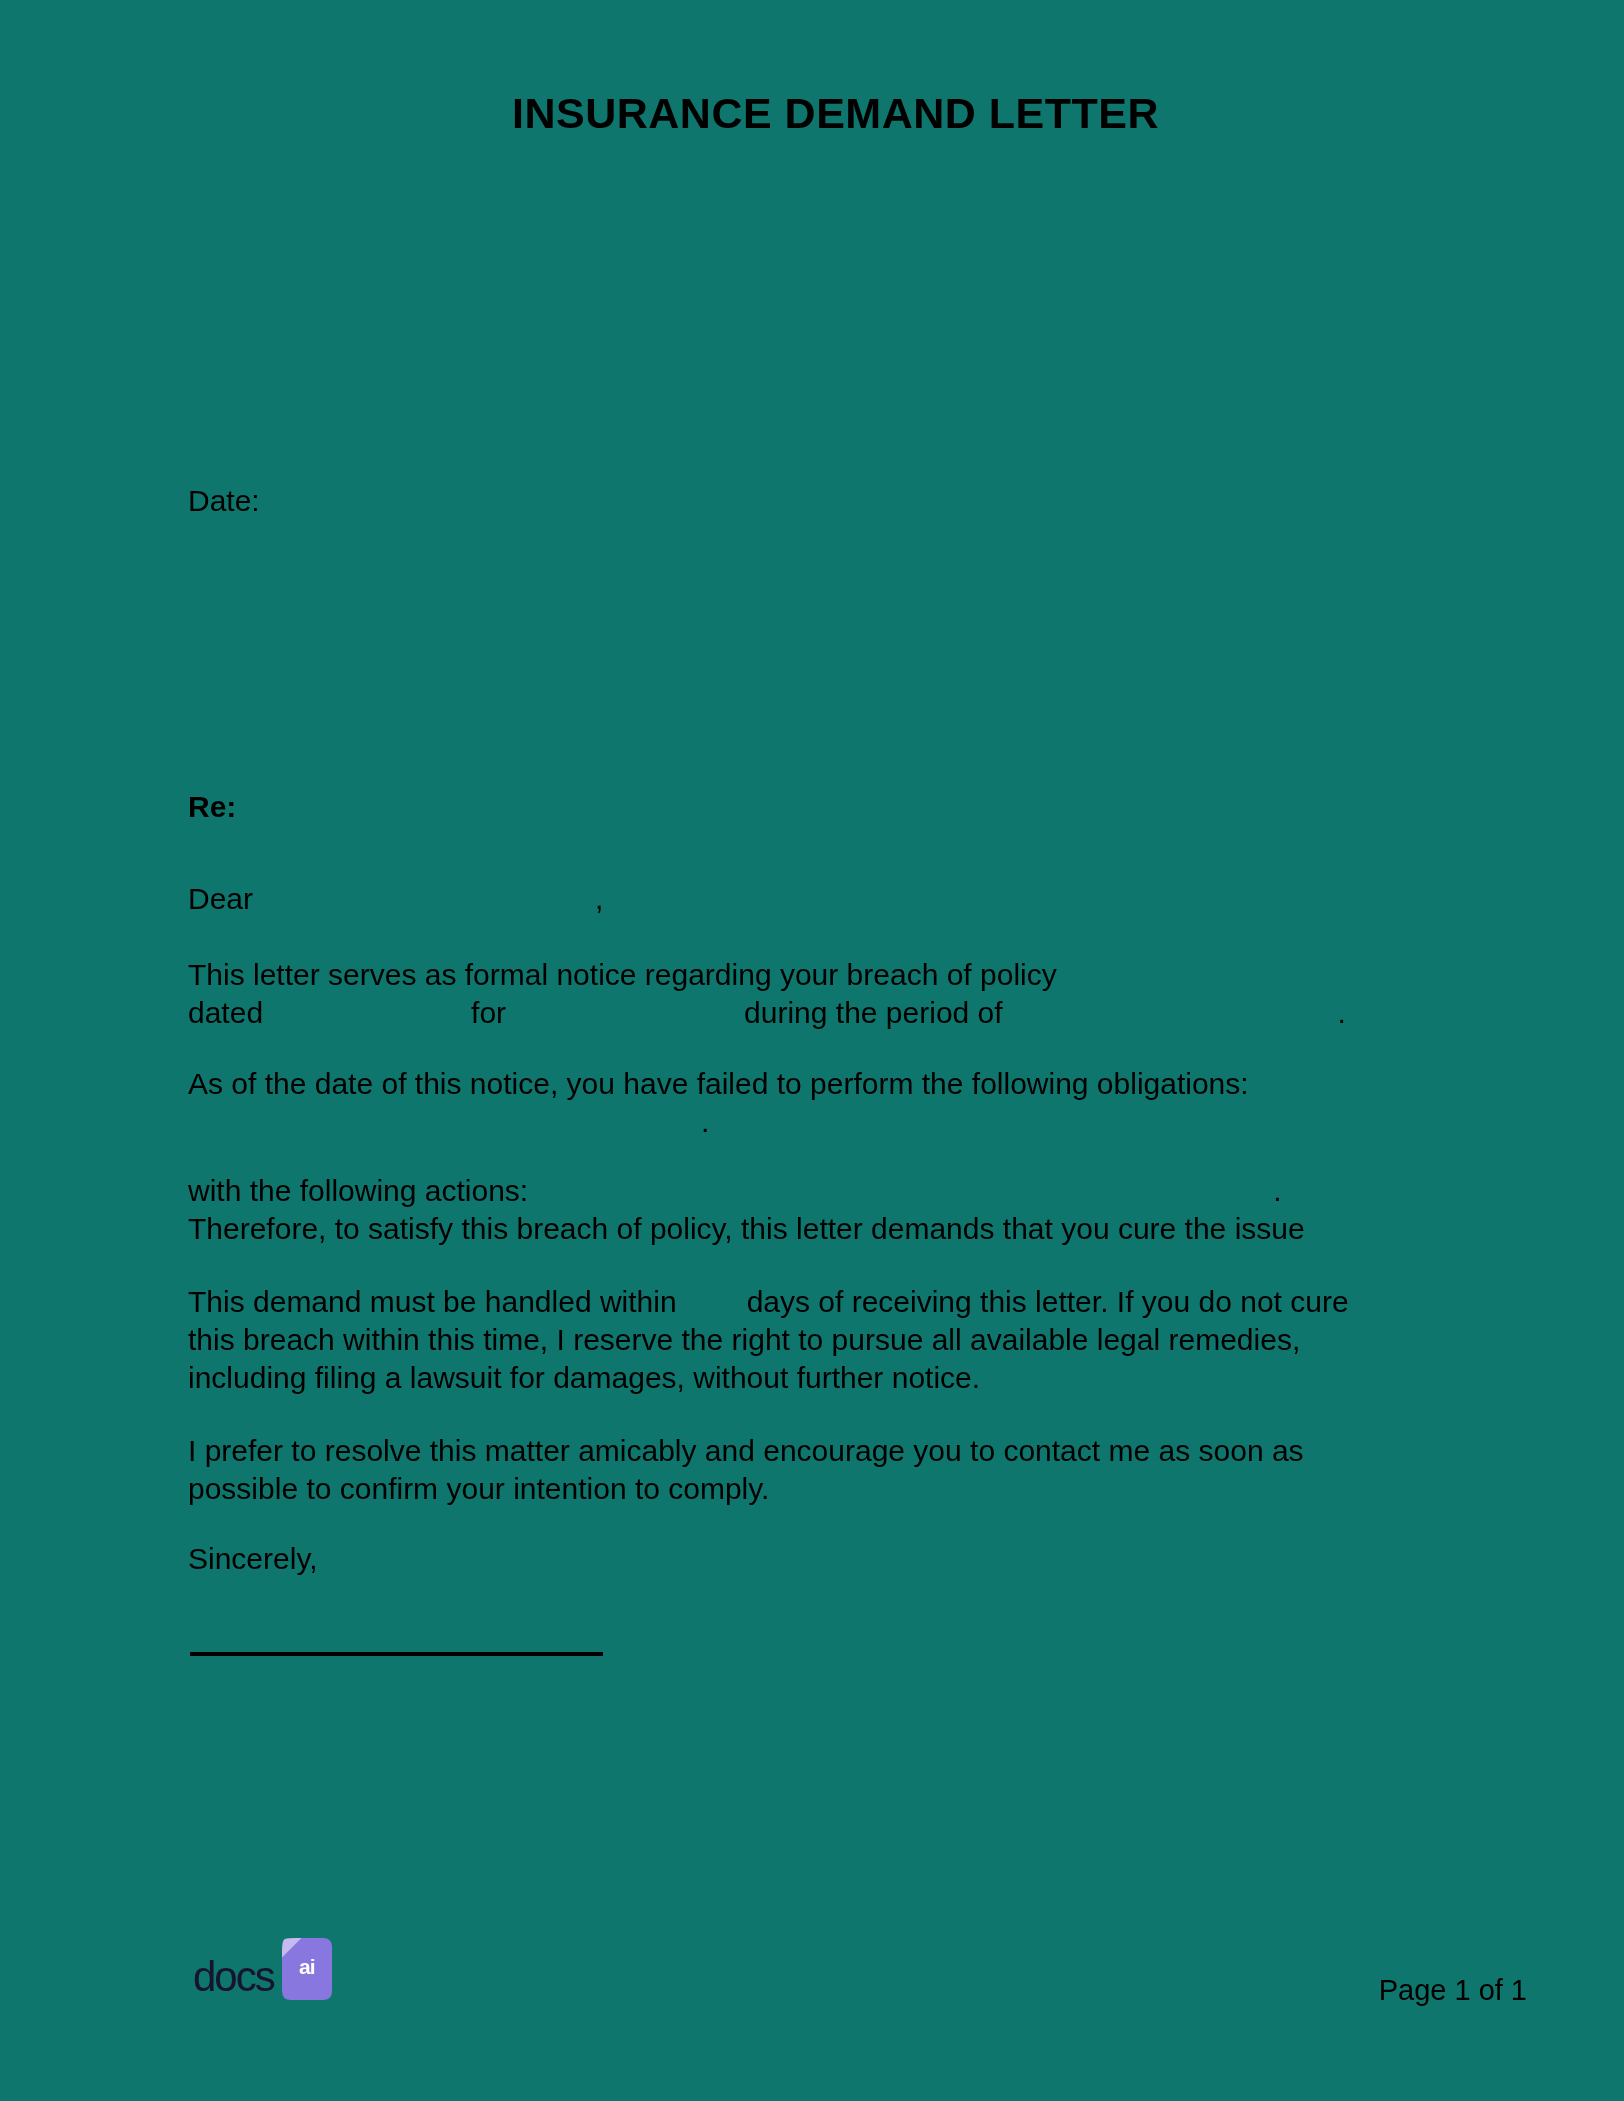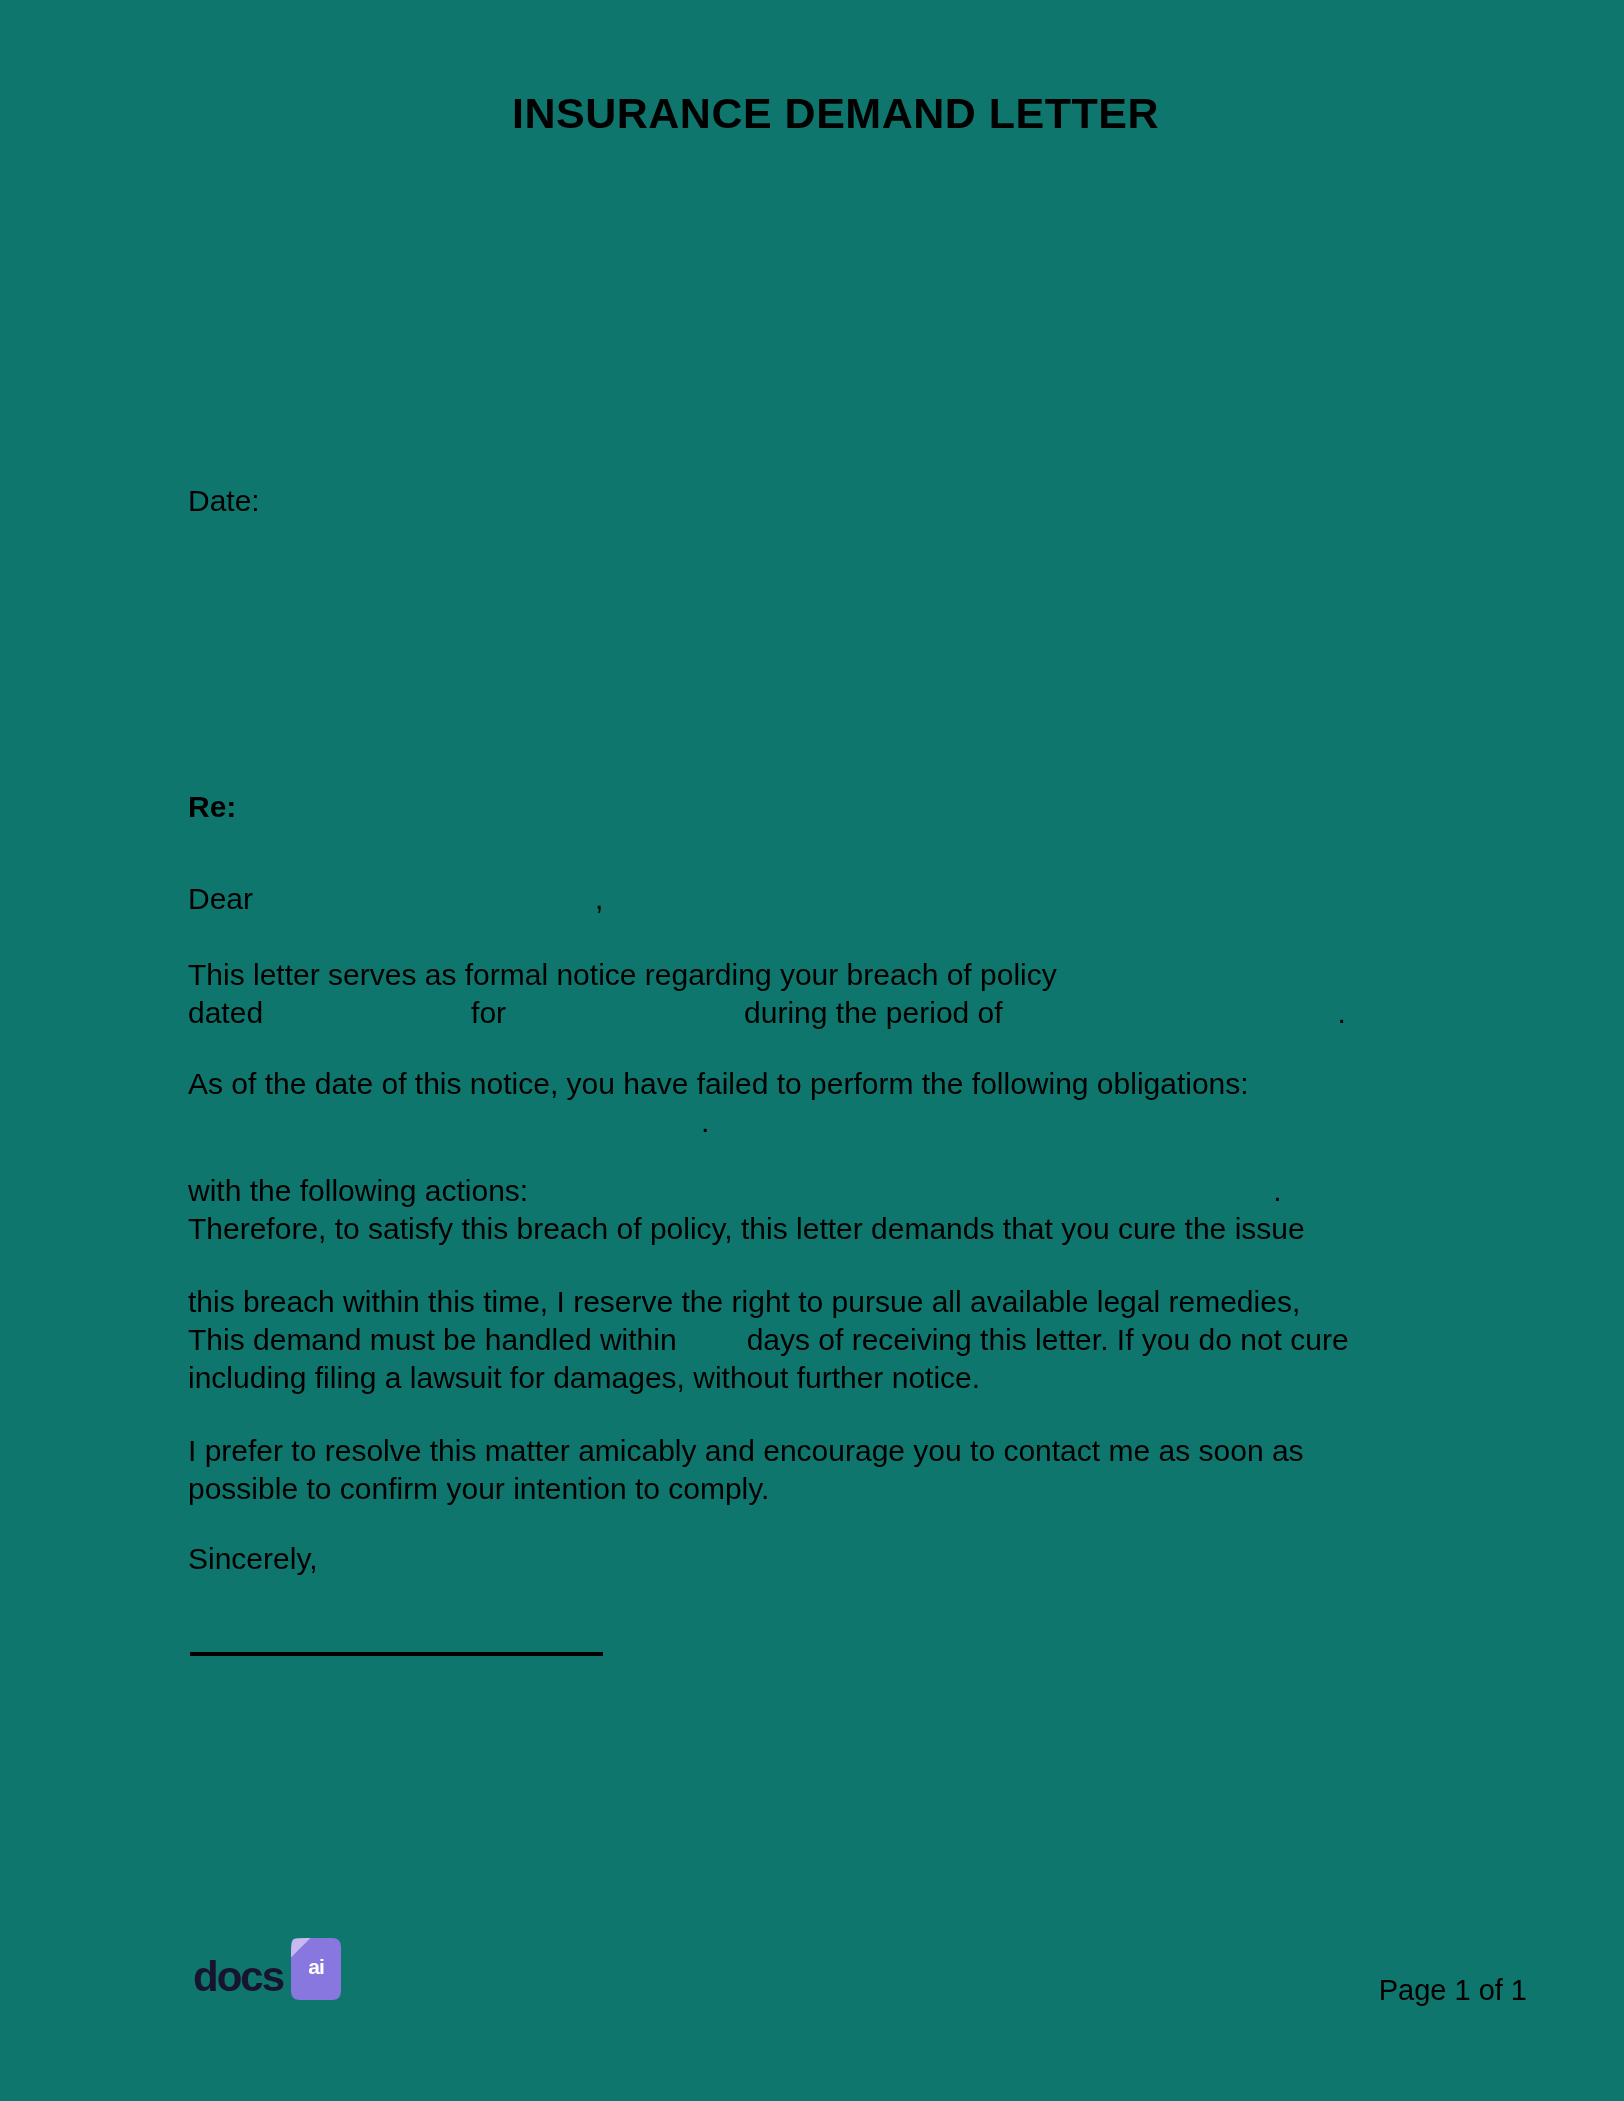--- a/index.html
+++ b/index.html
@@ -48,21 +48,21 @@
   .logo {
     position: absolute;
     left: 193px;
     top: 1938px;
     display: flex;
     align-items: flex-end;
     gap: 8px;
   }
   .logo-text {
     font-size: 42px;
-    font-weight: bold;
+    font-weight: normal;
     letter-spacing: -2px;
     color: #17142e;
     line-height: 1;
     padding-bottom: 2px;
   }
   .logo-icon {
     position: relative;
     width: 50px;
     height: 62px;
   }
@@ -115,22 +115,22 @@
     <div><span>This letter serves as formal notice regarding your breach of policy</span></div>
     <div><span>dated</span><span class="gap" style="width:208px"></span><span>for</span><span class="gap" style="width:238px"></span><span>during the period of</span><span class="gap" style="width:335px"></span><span>.</span></div>
   </div>
 
   <div class="para" style="top:1172px">
     <div><span>with the following actions:</span><span class="gap" style="width:745px"></span><span>.</span></div>
     <div><span>Therefore, to satisfy this breach of policy, this letter demands that you cure the issue</span></div>
   </div>
 
   <div class="para" style="top:1283px">
+    <div><span>This demand must be handled within</span><span class="gap" style="width:70px"></span><span>days of receiving this letter. If you do not cure</span></div>
     <div><span>this breach within this time, I reserve the right to pursue all available legal remedies,</span></div>
-    <div><span>This demand must be handled within</span><span class="gap" style="width:70px"></span><span>days of receiving this letter. If you do not cure</span></div>
     <div><span>including filing a lawsuit for damages, without further notice.</span></div>
   </div>
 
   <div class="para" style="top:1432px">
     <div><span>I prefer to resolve this matter amicably and encourage you to contact me as soon as</span></div>
     <div><span>possible to confirm your intention to comply.</span></div>
   </div>
 
   <div class="line" style="top:1540px">
     <span>Sincerely,</span>

